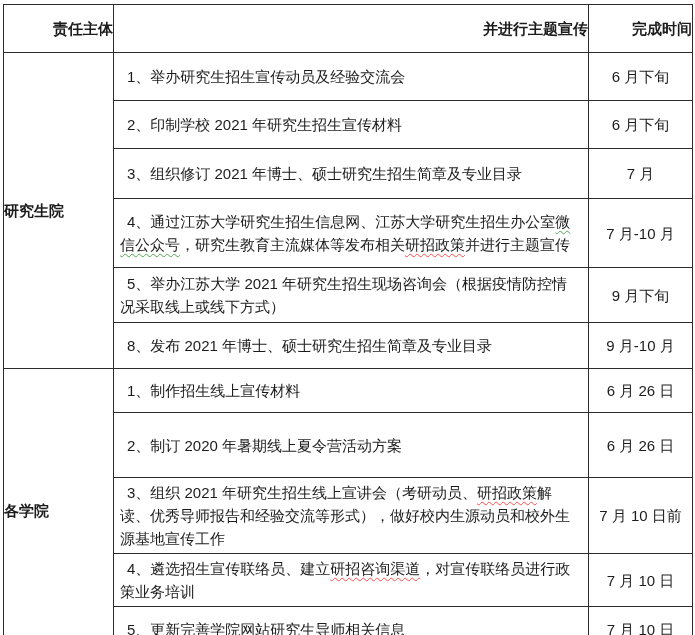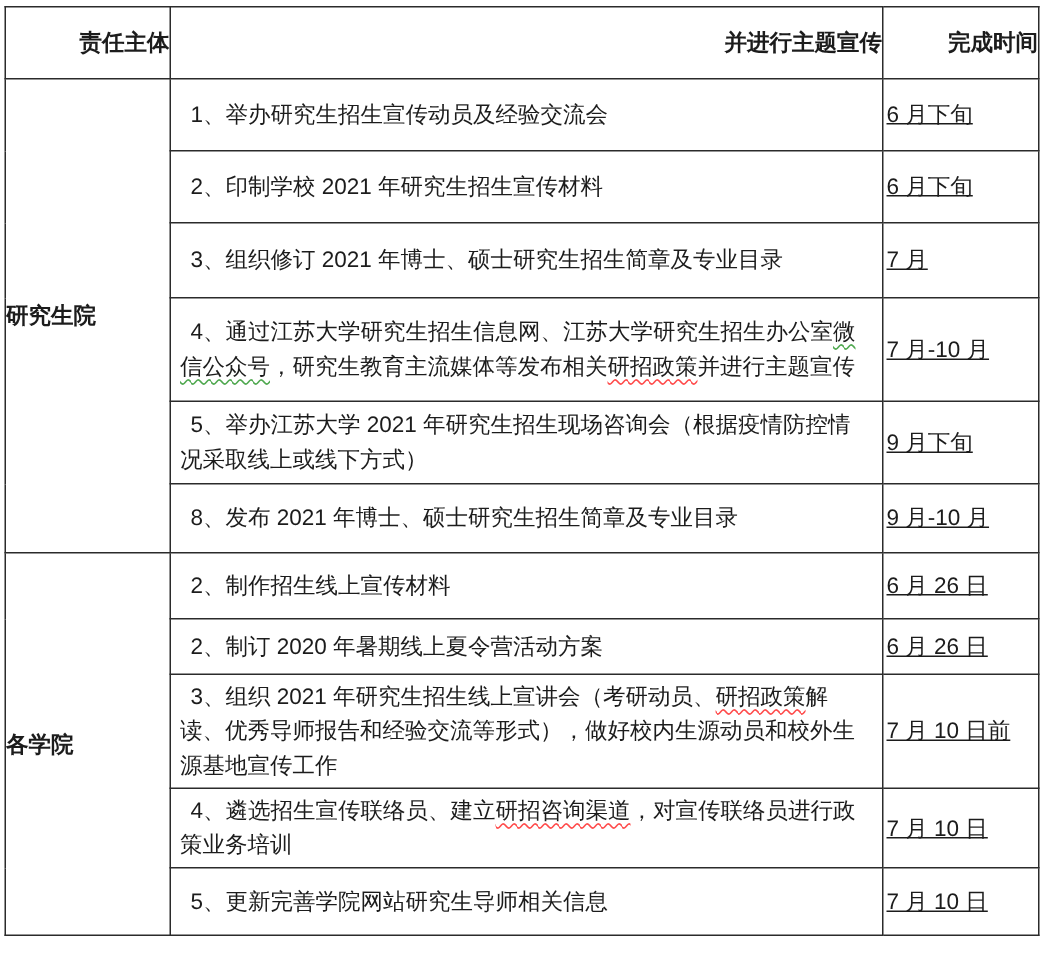--- a/index.html
+++ b/index.html
@@ -14,21 +14,21 @@
   }
   .worktable td,.worktable th{
     border:1px solid #2b2b2b;
     font-size:15px;line-height:23px;
     vertical-align:middle;overflow:hidden;
     padding:0;
   }
   .worktable th{font-weight:bold;text-align:right;}
   td.owner{font-weight:bold;text-align:left;font-size:15px;}
   td.plan{text-align:left;padding:3px 6px;text-indent:7px;}
-  td.time{padding:0 2px;text-decoration:underline;}
+  td.time{text-align:center;padding:0 2px;}
   .wavy-red{
     text-decoration:underline;
     text-decoration-style:wavy;
     text-decoration-color:#ff4b4b;
     text-decoration-thickness:1px;
     text-underline-offset:3px;
   }
   .wavy-green{
     text-decoration:underline;
     text-decoration-style:wavy;
@@ -75,24 +75,24 @@
     <td class="plan">5、举办江苏大学 2021 年研究生招生现场咨询会（根据疫情防控情况采取线上或线下方式）</td>
     <td class="time">9 月下旬</td>
   </tr>
   <tr style="height:46px">
     <td class="plan">8、发布 2021 年博士、硕士研究生招生简章及专业目录</td>
     <td class="time">9 月-10 月</td>
   </tr>
 
   <tr style="height:44px">
     <td class="owner" rowspan="5">各学院</td>
-    <td class="plan">2、制作招生线上宣传材料</td>
+    <td class="plan">1、制作招生线上宣传材料</td>
     <td class="time">6 月 26 日</td>
   </tr>
-  <tr style="height:37px">
+  <tr style="height:65px">
     <td class="plan">2、制订 2020 年暑期线上夏令营活动方案</td>
     <td class="time">6 月 26 日</td>
   </tr>
   <tr style="height:72px">
     <td class="plan"><span>3、组织 2021 年研究生招生线上宣讲会（考研动员、</span><span class="wavy-red">研招政策</span><span>解读、优秀导师报告和经验交流等形式），做好校内生源动员和校外生源基地宣传工作</span></td>
     <td class="time">7 月 10 日前</td>
   </tr>
   <tr style="height:52px">
     <td class="plan"><span>4、遴选招生宣传联络员、建立</span><span class="wavy-red">研招咨询渠道</span><span>，对宣传联络员进行政策业务培训</span></td>
     <td class="time">7 月 10 日</td>

